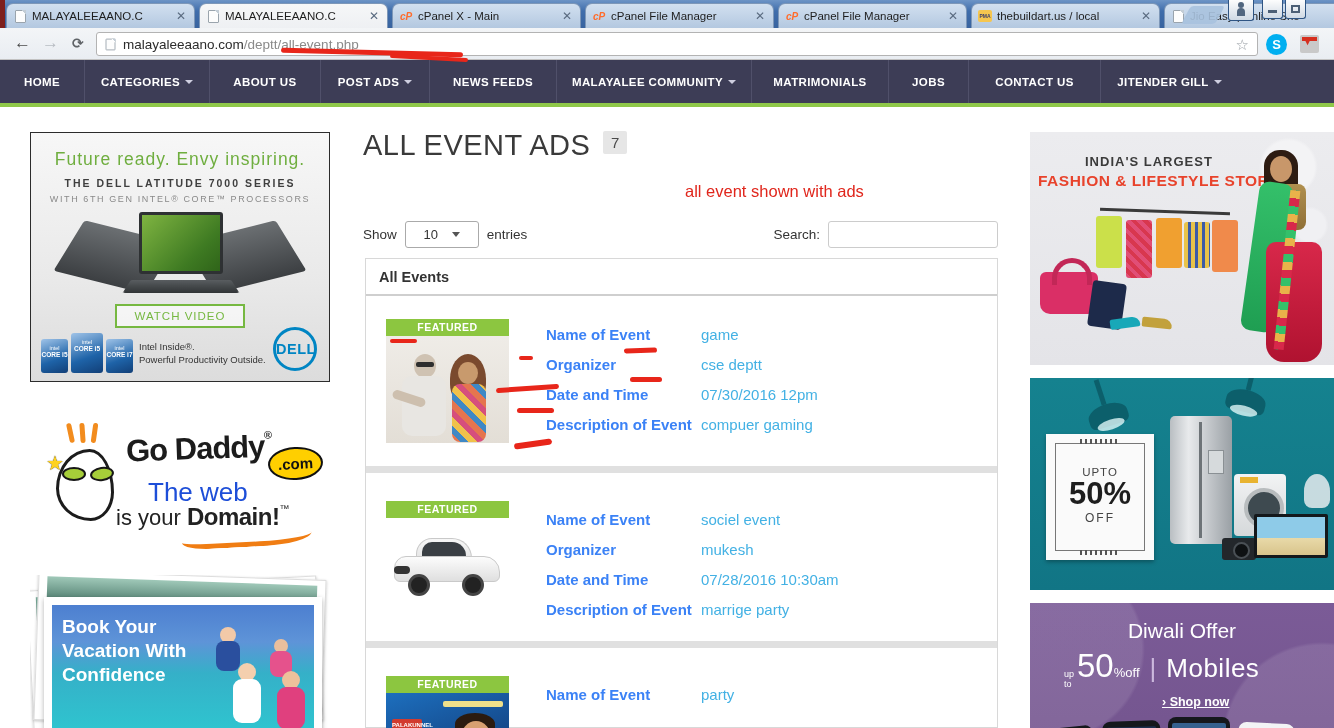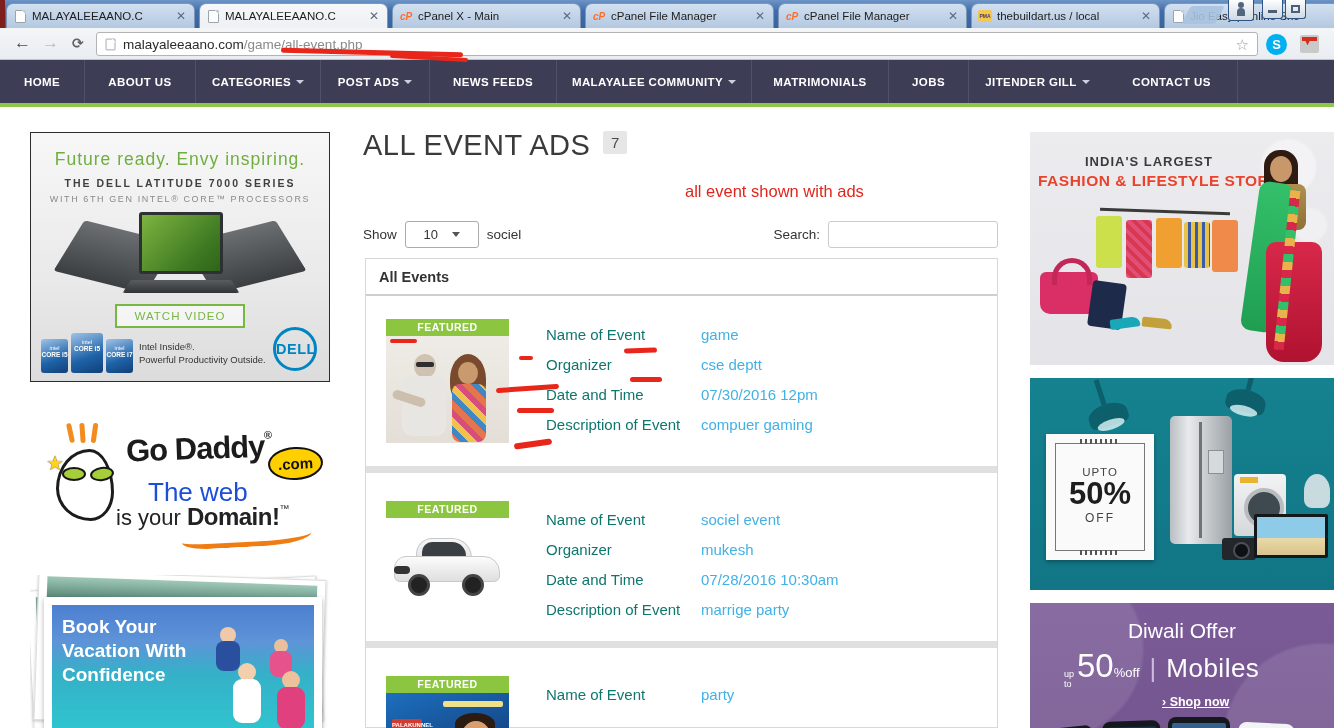--- a/index.html
+++ b/index.html
@@ -195,21 +195,21 @@
     border:3px solid #444; }
   .cw1 { left:22px; } .cw2 { left:76px; }
   .car-grill{ position:absolute; left:8px; top:48px; width:16px; height:8px; border-radius:4px; background:#333;}
   .pic-poster { background:linear-gradient(160deg,#1d6fbe,#123d7a 70%,#0c2a58); }
   .po-t1{ position:absolute; right:6px; top:8px; width:60px; height:6px; background:#efe08a; border-radius:2px;}
   .po-logo{ position:absolute; left:6px; top:26px; width:30px; height:12px; background:#d23b2f; border-radius:2px;
     color:#fff; font-size:6px; text-align:center; line-height:12px; font-weight:bold;}
   .po-face{ position:absolute; right:18px; top:28px; width:30px; height:34px; border-radius:50%; background:#d8a071;}
   .po-hairline{ position:absolute; right:14px; top:20px; width:40px; height:22px; border-radius:50% 50% 0 0; background:#2b1b10;}
   .fieldline { position:absolute; left:180px; width:440px; height:22px; display:flex; font-size:15px; }
-  .fieldline .lbl { width:155px; font-weight:normal; color:#0f766e; flex:none; }
+  .fieldline .lbl { width:155px; font-weight:bold; color:#3b82f6; flex:none; }
   .fieldline .val { color:#43b1e4; }
   .fl1 { top:30px; } .fl2 { top:60px; } .fl3 { top:90px; } .fl4 { top:120px; }
   .erow.second .fl1{ top:38px;} .erow.second .fl2{ top:68px;} .erow.second .fl3{ top:98px;} .erow.second .fl4{ top:128px;}
   .erow.third .fl1{ top:38px;}
 
   
   .fashion-ad { left:1030px; top:25px; width:304px; height:233px;
     background:radial-gradient(circle at 85% 15%,#f3f3f5 0 8%,transparent 9%),
                radial-gradient(circle at 92% 40%,#f0f0f3 0 5%,transparent 6%),
                linear-gradient(#ececef,#e4e4e8); }
@@ -357,61 +357,61 @@
     <div class="winbtn minbtn"><span class="min-glyph"></span></div>
     <div class="winbtn maxbtn"><span class="max-glyph"></span></div>
   </div>
 
   <div class="toolbar">
     <span class="navarrow back">←</span>
     <span class="navarrow fwd">→</span>
     <span class="navarrow refresh">⟳</span>
     <div class="omnibox">
       <span class="fav-page"></span>
-      <span class="url"><span>malayaleeaano.com</span><span class="path">/game/all-event.php</span></span>
+      <span class="url"><span>malayaleeaano.com</span><span class="path">/deptt/all-event.php</span></span>
       <span class="star-icon">☆</span>
     </div>
     <div class="ext-skype">S</div>
     <div class="ext-pdf"></div>
   </div>
 
   <div class="navbar">
     <div class="navitem" style="width:85px">
         <span>HOME</span>
       </div>
-    <div class="navitem" style="width:111px">
-        <span>ABOUT US</span>
-      </div>
     <div class="navitem" style="width:125px">
         <span>CATEGORIES</span>
         <span class="caret"></span>
       </div>
+    <div class="navitem" style="width:111px">
+        <span>ABOUT US</span>
+      </div>
     <div class="navitem" style="width:109px">
         <span>POST ADS</span>
         <span class="caret"></span>
       </div>
     <div class="navitem" style="width:127px">
         <span>NEWS FEEDS</span>
       </div>
     <div class="navitem" style="width:195px">
         <span>MALAYALEE COMMUNITY</span>
         <span class="caret"></span>
       </div>
     <div class="navitem" style="width:137px">
         <span>MATRIMONIALS</span>
       </div>
     <div class="navitem" style="width:80px">
         <span>JOBS</span>
       </div>
+    <div class="navitem" style="width:132px">
+        <span>CONTACT US</span>
+      </div>
     <div class="navitem" style="width:137px;border-right:none">
         <span>JITENDER GILL</span>
         <span class="caret"></span>
-      </div>
-    <div class="navitem" style="width:132px">
-        <span>CONTACT US</span>
       </div>
   </div>
 
   <div class="content">
 
     <div class="ad dell-ad">
       <div class="dell-h">Future ready. Envy inspiring.</div>
       <div class="dell-s1">THE DELL LATITUDE 7000 SERIES</div>
       <div class="dell-s2">WITH 6TH GEN INTEL® CORE™ PROCESSORS</div>
       <div class="laptops">
@@ -475,21 +475,21 @@
       <div class="count-badge">7</div>
       <div class="red-note">all event shown with ads</div>
 
       <div class="controls">
         <div class="show-wrap">
           <span>Show</span>
           <div class="select">
             <span>10</span>
             <span class="caret2"></span>
           </div>
-          <span>sociel</span>
+          <span>entries</span>
         </div>
         <div class="search-wrap">
           <span>Search:</span>
           <input class="search-input" type="text" style="">
         </div>
       </div>
 
       <div class="etable">
         <div class="etable-head">All Events</div>
 

